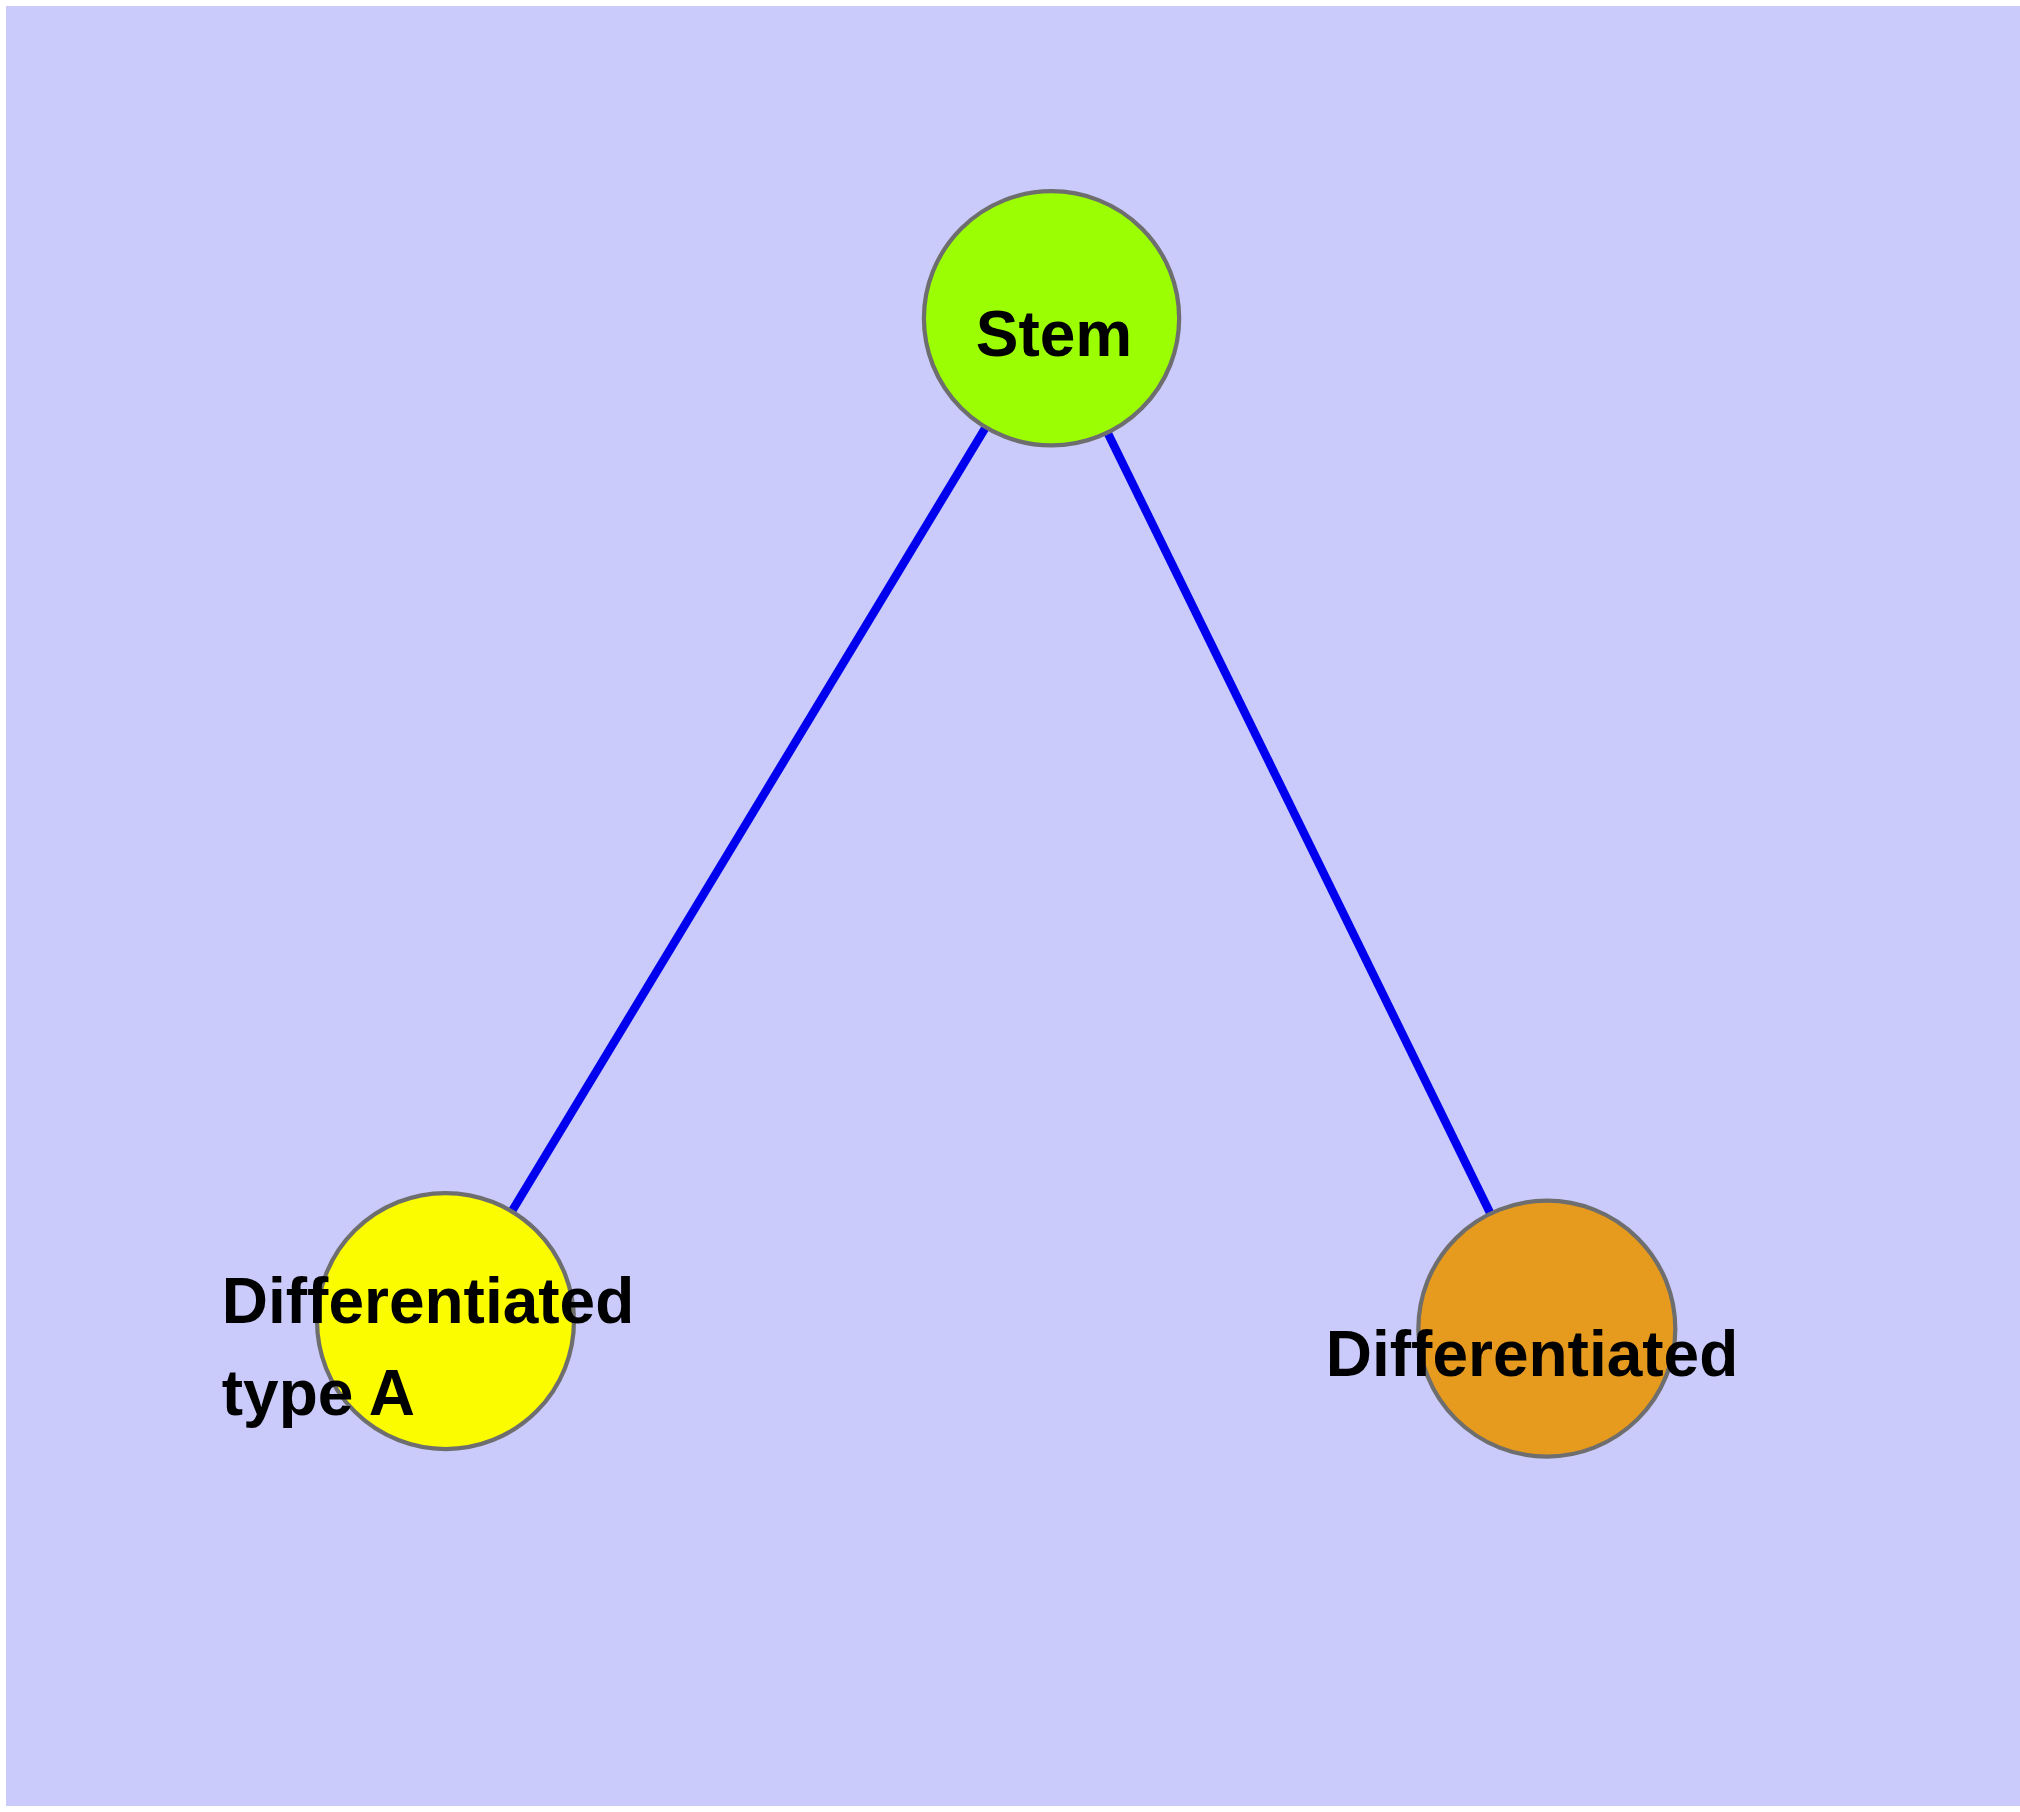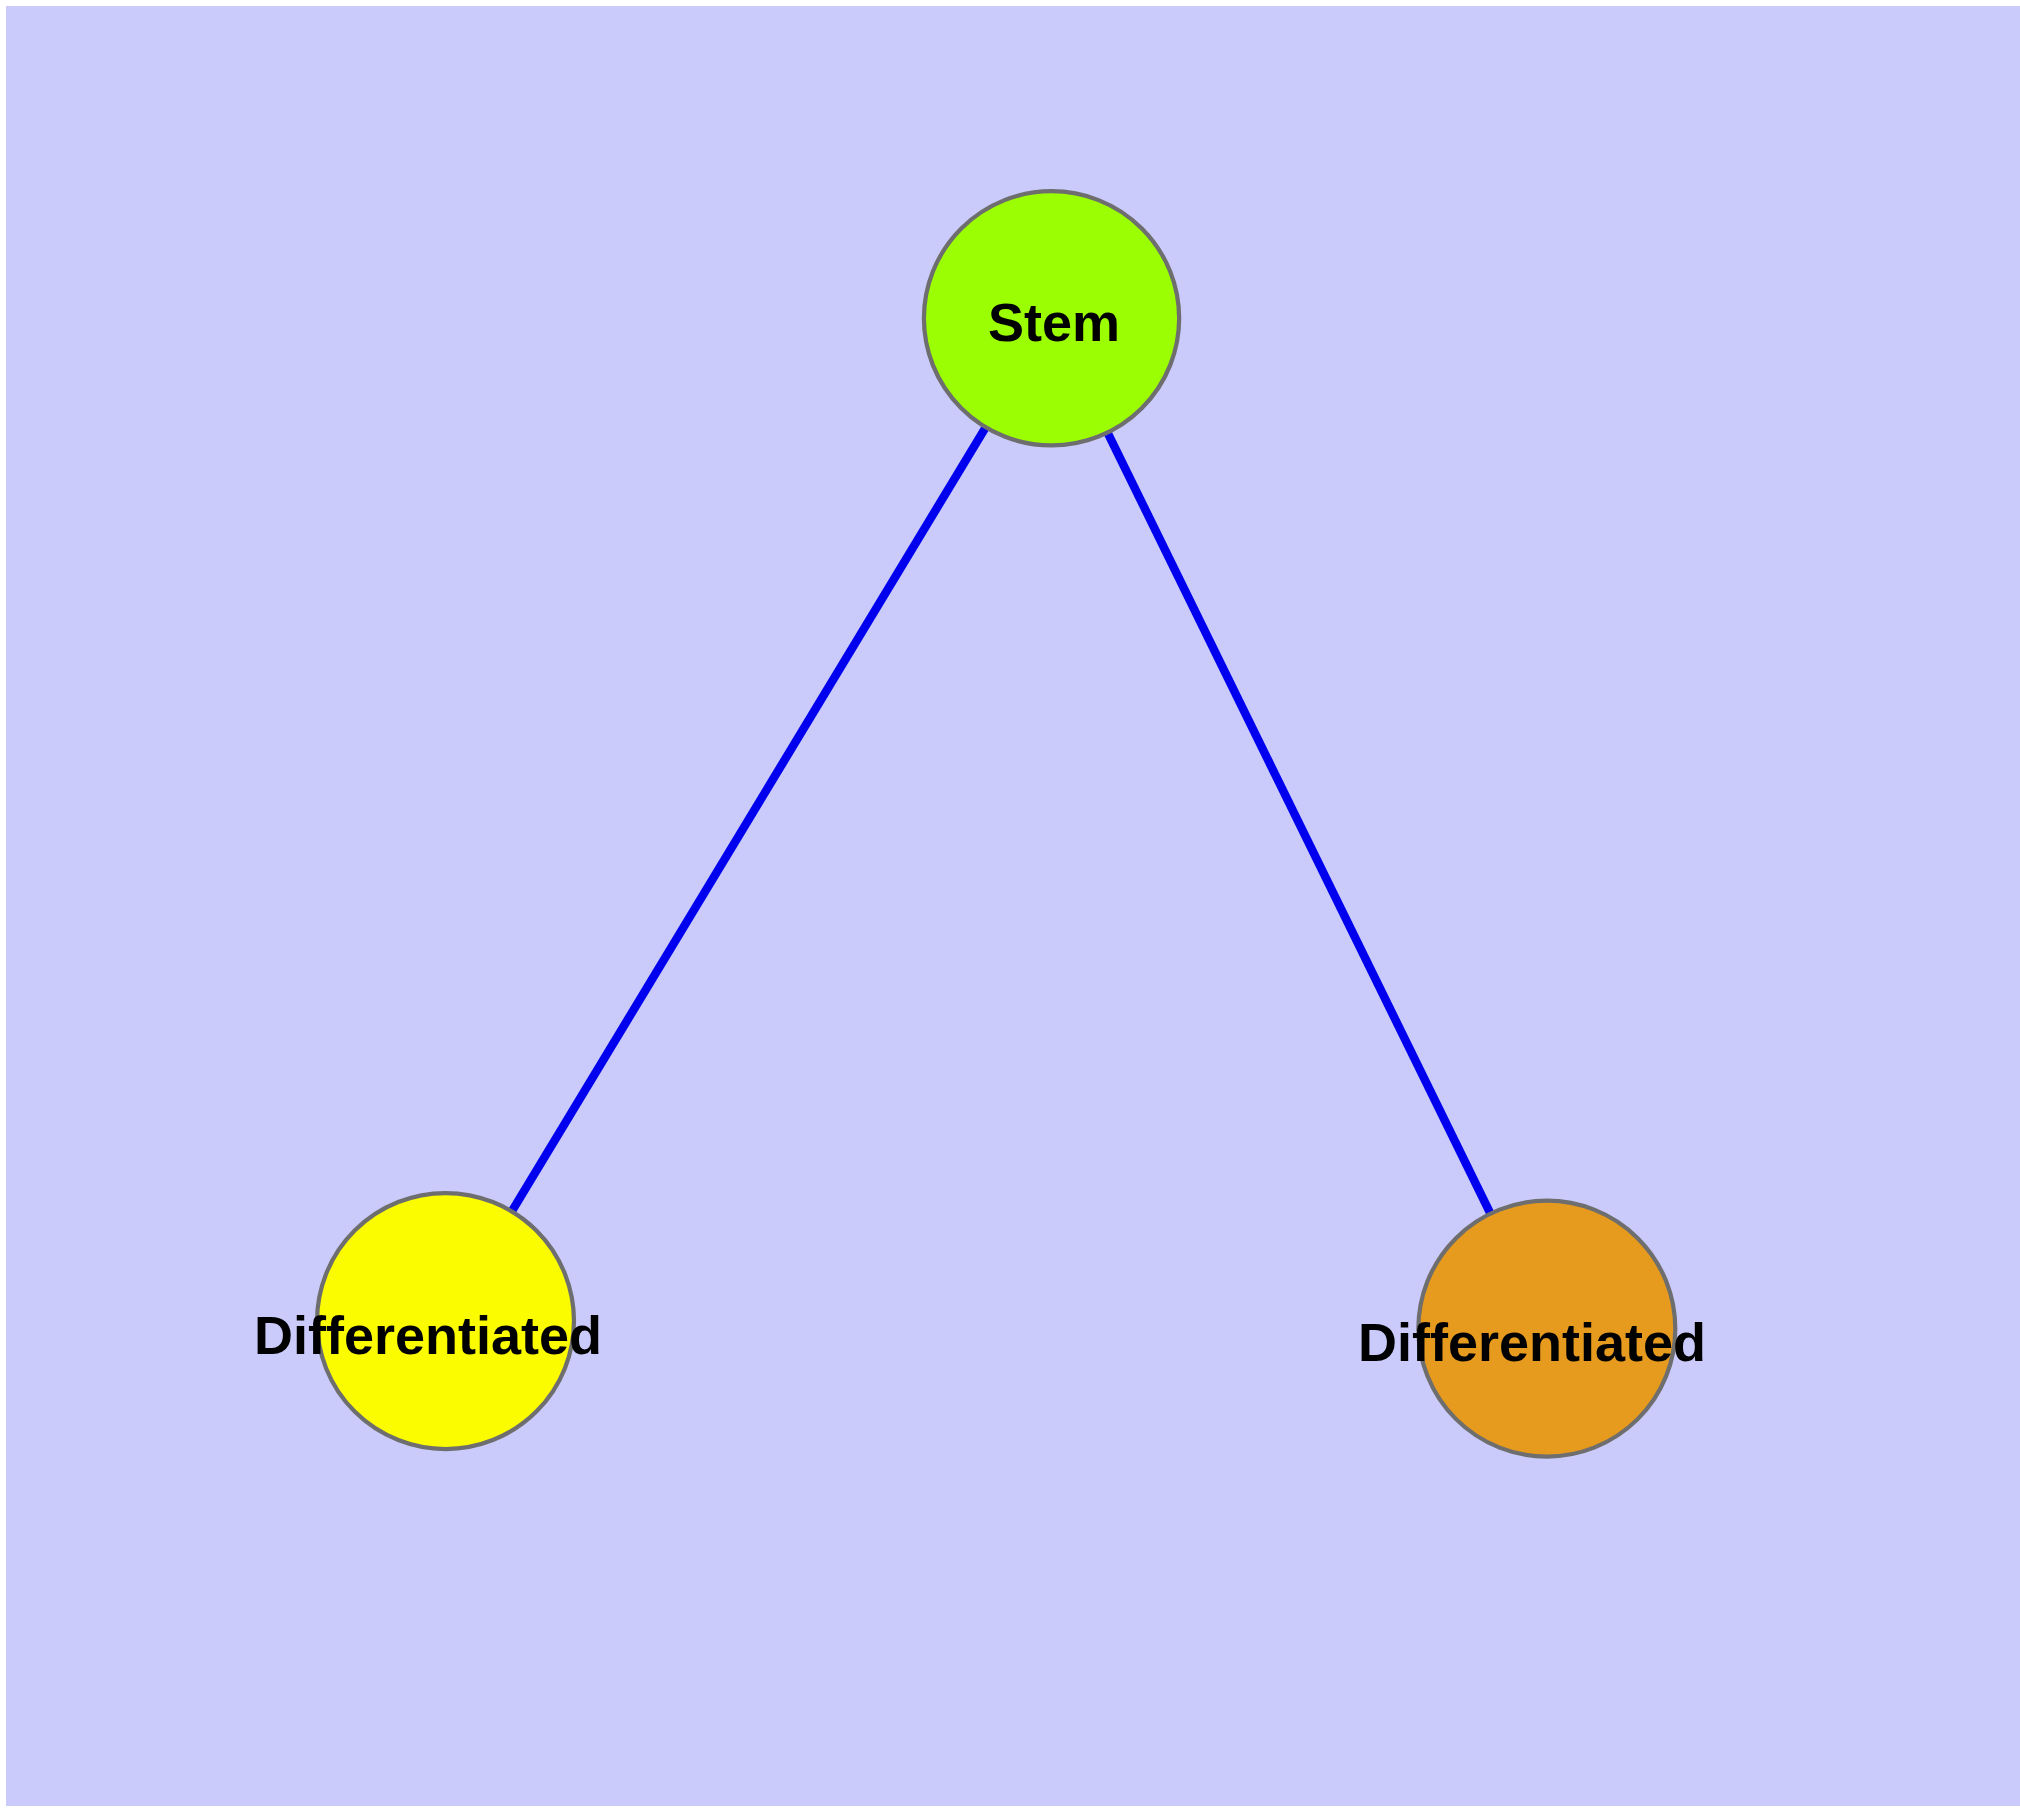--- a/index.html
+++ b/index.html
@@ -31,25 +31,26 @@
     stroke-linecap: butt;
   }
   .graph-svg circle {
     stroke-width: 5;
   }
   .node-label {
     position: absolute;
     transform: translate(-50%, -50%);
     color: #000000;
     font-weight: bold;
-    font-size: 54px;
+    font-size: 64px;
     line-height: 92px;
     text-align: left;
     white-space: nowrap;
     letter-spacing: 0px;
+    margin-top: 12px;
   }
   .node-label span {
     display: block;
   }
 </style>
 </head>
 <body>
 
 <div class="canvas">
 
@@ -62,20 +63,21 @@
     <circle cx="520" cy="1562" r="152" fill="#FCFC00" stroke="#6E6E6E"></circle>
     <circle cx="1823" cy="1571" r="152" fill="#E69A1E" stroke="#6E6E6E"></circle>
   </svg>
 
   <div class="node-label" style="left:1048px; top:316px;">
     <span>Stem</span>
   </div>
 
   <div class="node-label" style="left:422px; top:1329px;">
     <span>Differentiated</span>
+    <span>type A</span>
   </div>
 
   <div class="node-label" style="left:1526px; top:1336px;">
     <span>Differentiated</span>
   </div>
 
 </div>
 
 
 </body></html>

